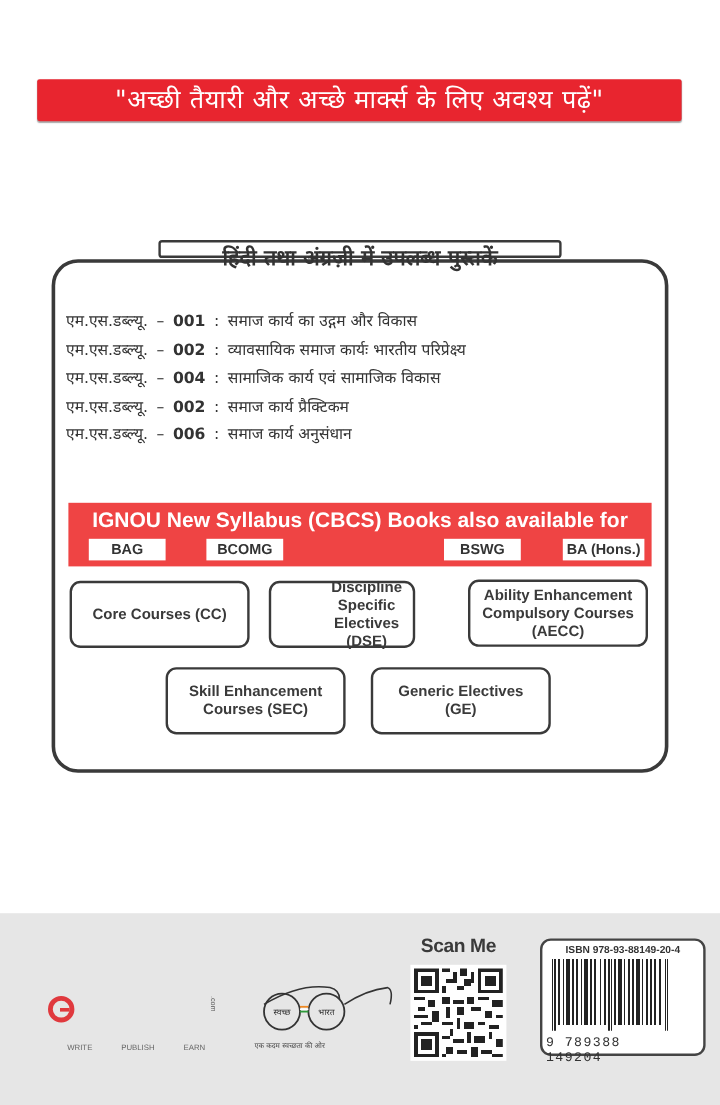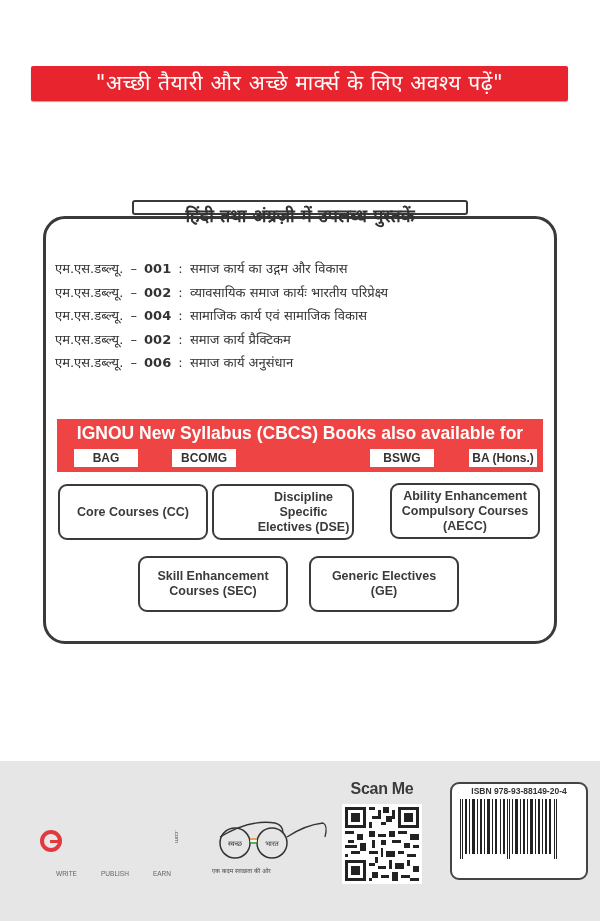--- a/index.html
+++ b/index.html
@@ -144,21 +144,21 @@
   <div class="prog" style="left:214px;width:64px;margin-top:32px;">BSCG</div>
   <div class="prog" style="left:313px;width:64px;">BSWG</div>
   <div class="prog" style="left:412px;width:68px;">BA (Hons.)</div>
 </div>
 
 <div class="card" style="left:58px;top:484px;width:150px;height:56px;">
   <div>
       <div>Core Courses (CC)</div>
     </div>
 </div>
-<div class="card" style="left:212px;top:484px;width:142px;height:56px;padding-left:41px;">
+<div class="card" style="left:224px;top:484px;width:122px;height:56px;padding-left:41px;">
   <div>
     <div>Discipline Specific</div>
     <div>Electives (DSE)</div>
   </div>
 </div>
 <div class="card" style="left:390px;top:483px;width:150px;height:56px;">
   <div>
     <div>Ability Enhancement</div>
     <div>Compulsory Courses</div>
     <div>(AECC)</div>
@@ -289,13 +289,14 @@
         <rect x="70" y="0" width="3" height="55"></rect>
         <rect x="75" y="0" width="1" height="55"></rect>
         <rect x="78" y="0" width="2" height="55"></rect>
         <rect x="82" y="0" width="1" height="55"></rect>
         <rect x="85" y="0" width="2" height="55"></rect>
         <rect x="89" y="0" width="2" height="55"></rect>
       <rect x="94" y="0" width="1" height="60"></rect>
         <rect x="96" y="0" width="1" height="60"></rect>
     </g>
   </svg>
+  <div class="isbn-digits">9 789388 149204</div>
 </div>
 
 </body></html>

